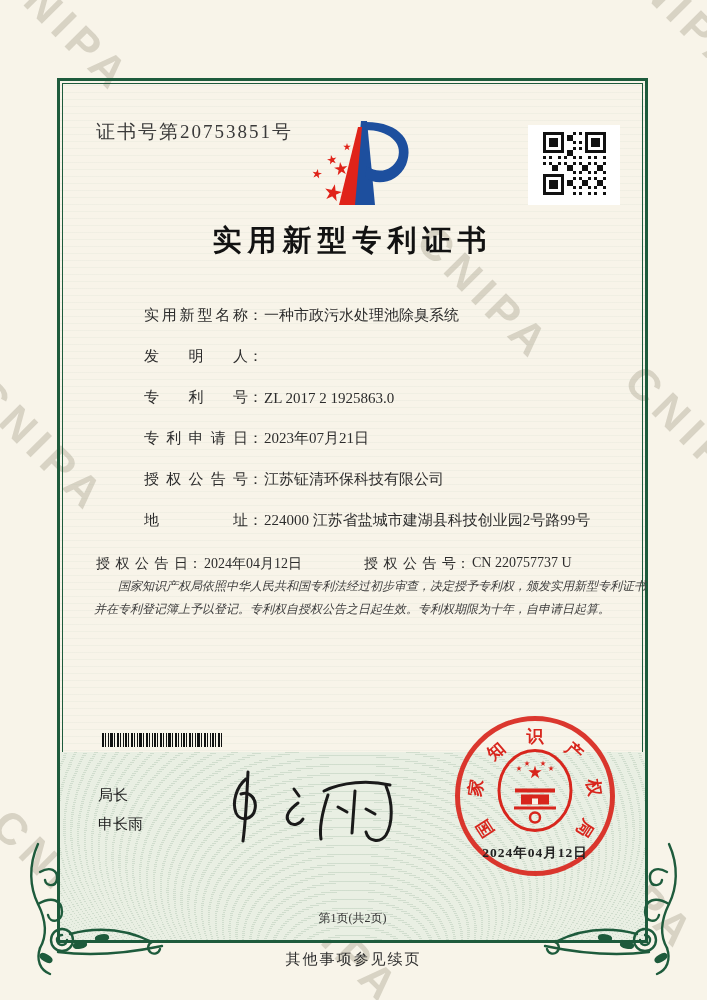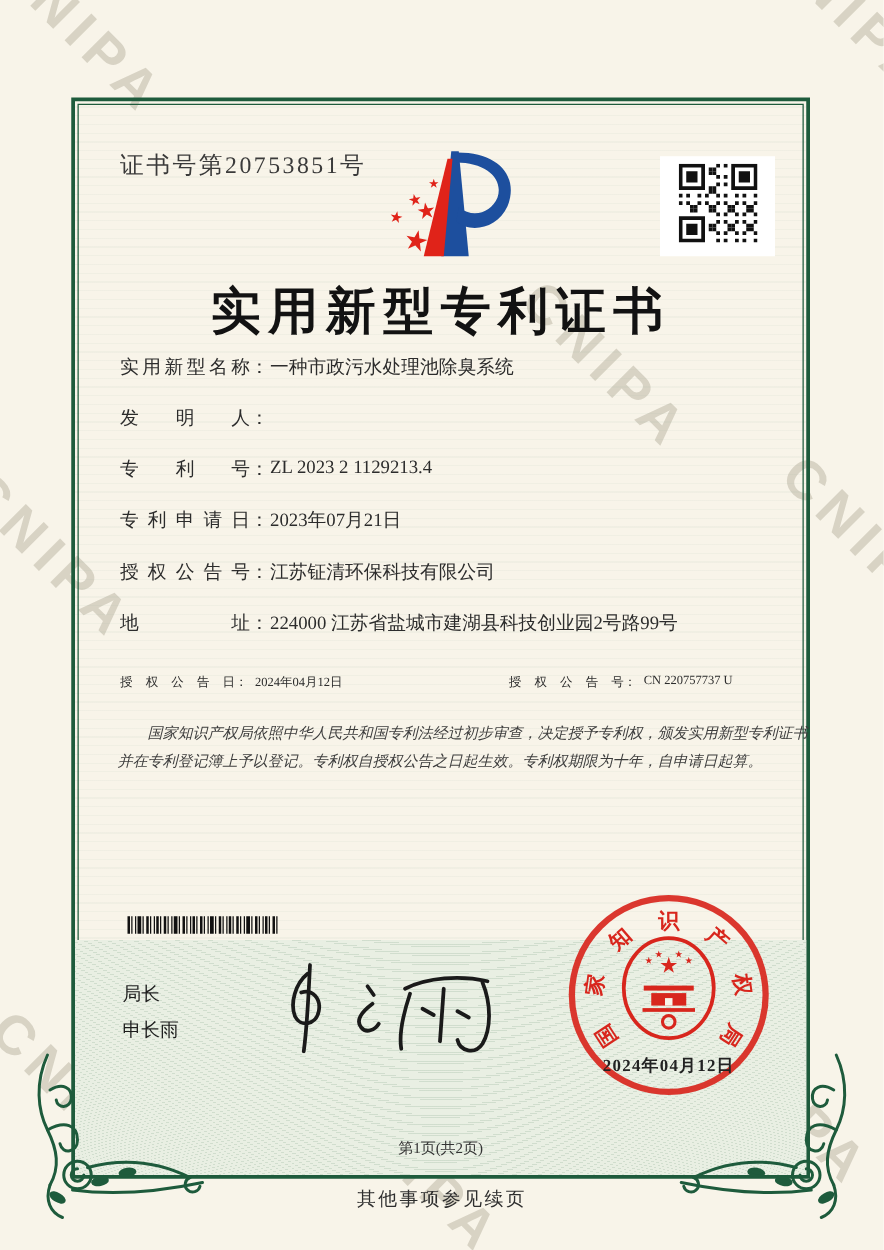--- a/index.html
+++ b/index.html
@@ -17,28 +17,28 @@
   #band{position:absolute;left:0;right:0;bottom:0;height:188px;
     background:#e9efe3 repeating-radial-gradient(ellipse 1400px 420px at 50% 135%,
       rgba(110,150,120,0.20) 0 1px,transparent 1px 6px);}
 
   .cert-no{position:absolute;left:36px;top:38px;font-size:19px;letter-spacing:2px;color:#3a3a3a;}
   .logo{position:absolute;left:243px;top:38px;}
   .qr-box{position:absolute;left:468px;top:44px;width:92px;height:80px;background:#fff;
     display:flex;align-items:center;justify-content:center;}
 
   .title{position:absolute;left:0;top:140px;width:100%;text-align:center;
-    font-size:40px;font-weight:bold;letter-spacing:6px;color:#121212;}
+    font-size:29px;font-weight:bold;letter-spacing:6px;color:#121212;}
 
   .fields{position:absolute;left:36px;top:203px;width:520px;font-size:15px;color:#2c2c2c;}
-  .row{position:relative;height:41px;display:flex;align-items:flex-start;}
+  .row{position:relative;height:41px;display:flex;align-items:flex-end;margin-left:48px;}
   .lbl{display:inline-block;width:104px;text-align:justify;text-align-last:justify;}
   .colon{display:inline-block;width:16px;}
   .val{flex:1;}
-  .grant-row{position:absolute;left:36px;top:458px;display:flex;font-size:10px;color:#2c2c2c;gap:43px;}
+  .grant-row{position:absolute;left:36px;top:474px;display:flex;font-size:14px;color:#2c2c2c;}
   .grant-item{display:flex;}
   .grant-item .lbl{width:92px;}
   .grant-item:first-child{width:268px;}
 
   .paras{position:absolute;left:34px;top:494px;width:552px;font-size:12px;line-height:23px;
     color:#3d3d3d;font-style:italic;}
   .paras p{margin:0 0 6px 0;text-indent:2em;}
 
   .barcode{position:absolute;left:42px;top:652px;width:190px;height:14px;display:flex;}
   .barcode i{display:block;height:100%;}
@@ -202,21 +202,21 @@
           <span class="colon">：</span>
           <span class="val">一种市政污水处理池除臭系统</span>
       </div>
       <div class="row">
         <span class="lbl">发明人</span>
           <span class="colon">：</span>
       </div>
       <div class="row">
         <span class="lbl">专利号</span>
           <span class="colon">：</span>
-          <span class="val">ZL 2023 2 1129213.4</span>
+          <span class="val">ZL 2017 2 1925863.0</span>
       </div>
       <div class="row">
         <span class="lbl">专利申请日</span>
           <span class="colon">：</span>
           <span class="val">2023年07月21日</span>
       </div>
       <div class="row">
         <span class="lbl">授权公告号</span>
           <span class="colon">：</span>
           <span class="val">江苏钲清环保科技有限公司</span>

